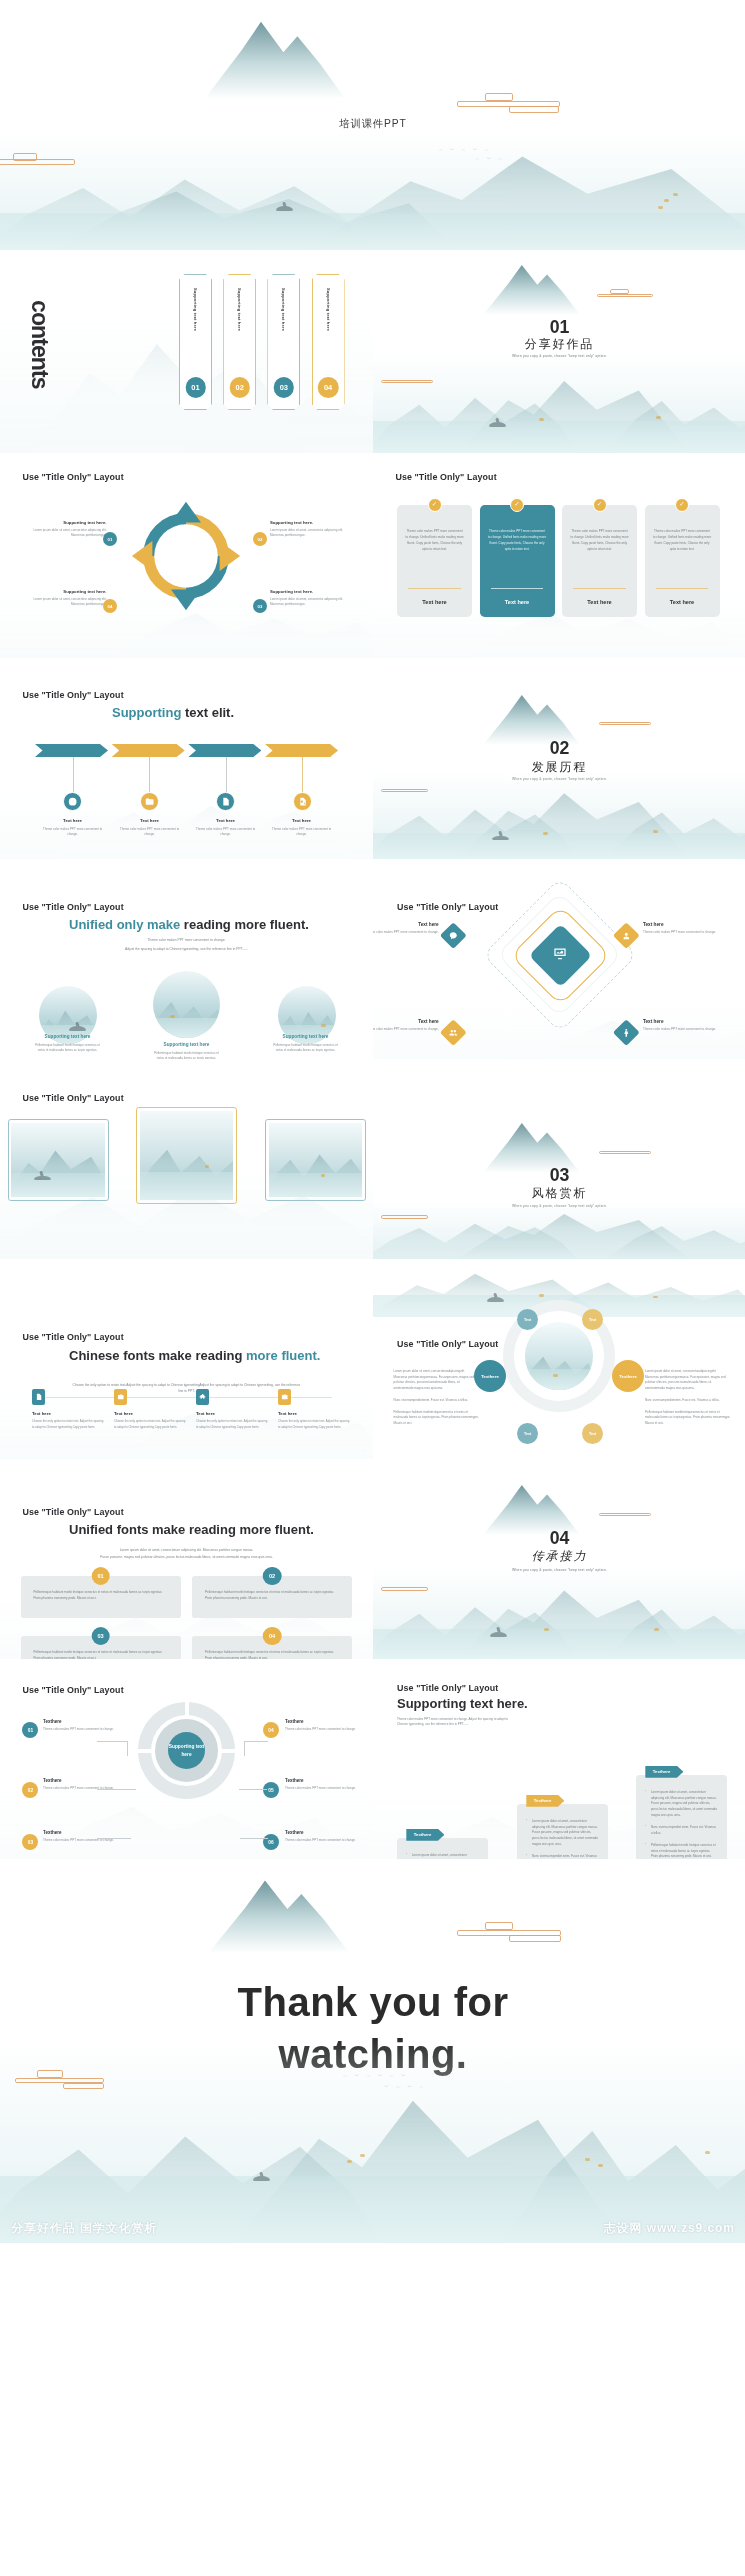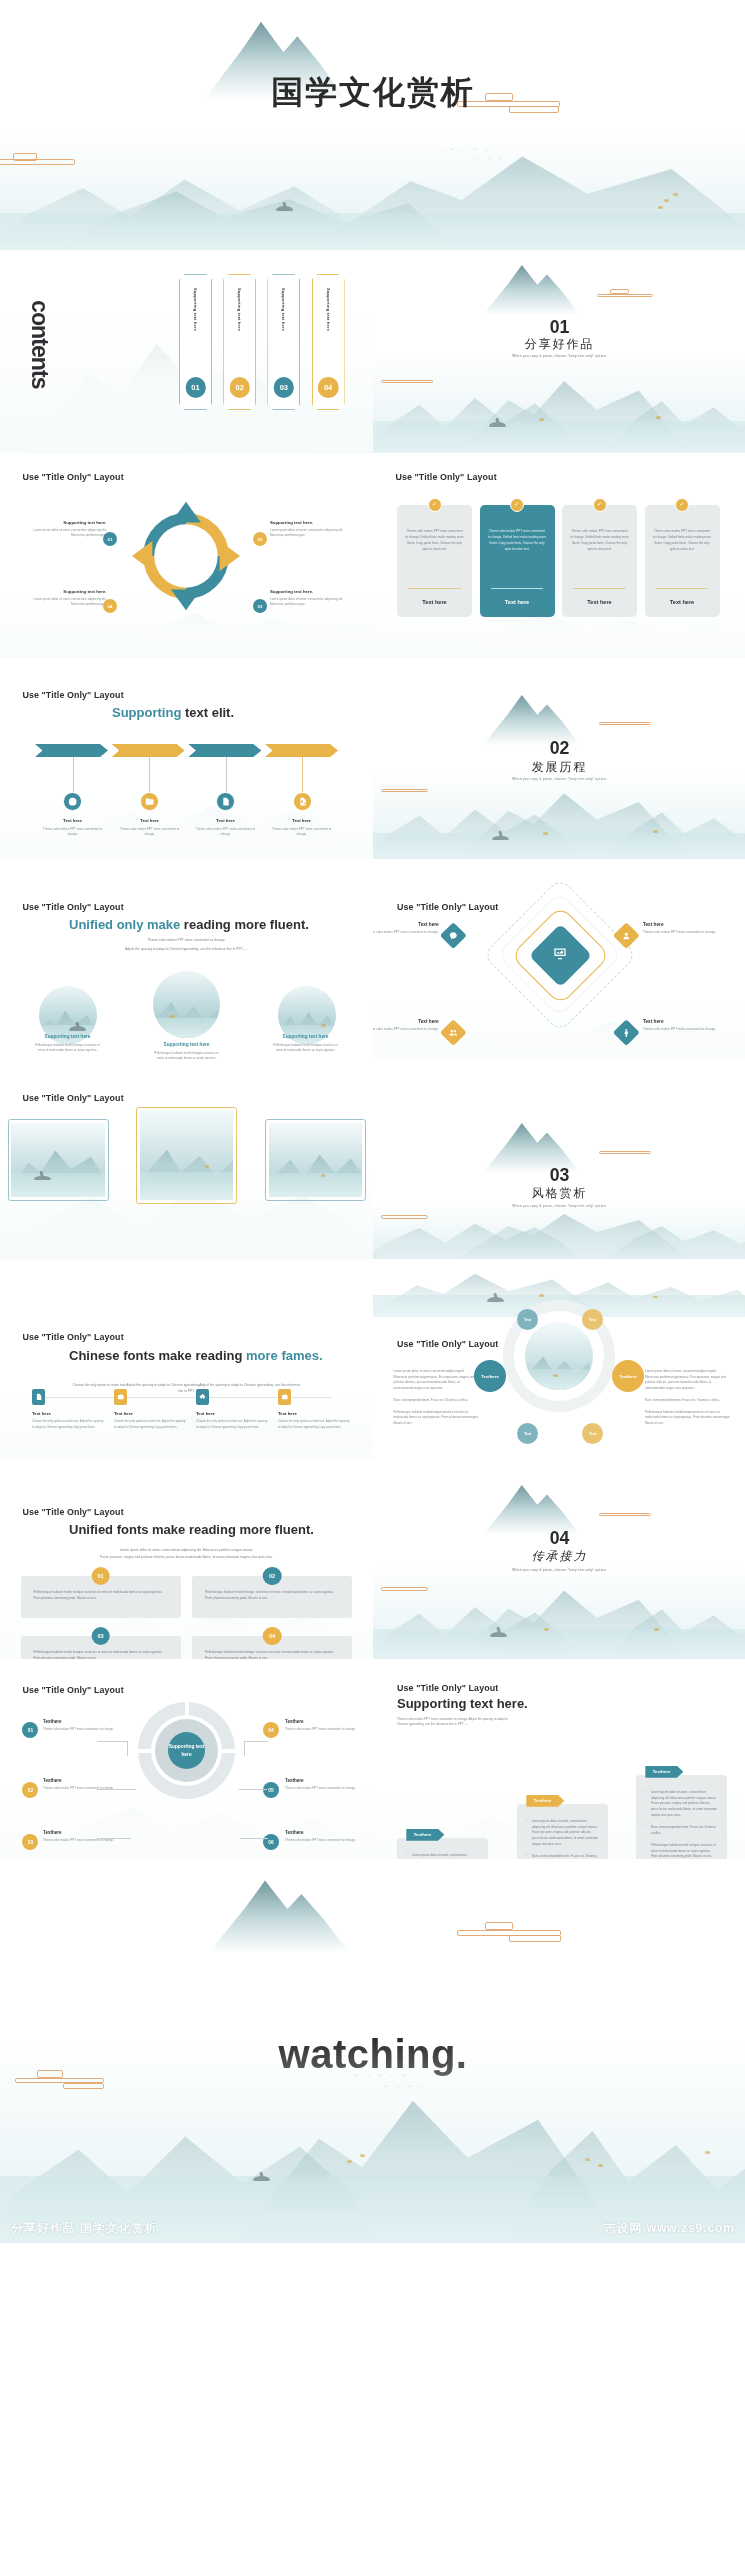--- a/index.html
+++ b/index.html
@@ -290,21 +290,21 @@
 
 <div class="sheet">
 
   <div class="slide full cover">
     <div class="peak-top" style="left:205px; top:18.6px; width:140px; height:80px;"></div>
     <div class="cloud-orn" style="left:457px; top:93px; width:103px; height:20.5px;">
       <i style="left:0; top:7.5px; width:103px; height:6.5px;"></i>
       <i style="left:28px; top:0; width:28px; height:8.4px;"></i>
       <i style="left:52px; top:13px; width:50px; height:6.5px;"></i>
     </div>
-    <div class="cover-title">国学文化赏析</div>
+    <div class="cover-sub">培训课件PPT</div>
 
     <div class="ink" style="bottom:0; height:119px;">
       <div class="haze" style="height:119px;"></div>
       <div class="mtn t3" style="left:-18.6px; width:391px; height:86px; opacity:.55;"></div>
       <div class="mtn t1" style="left:308px; width:466px; height:104px; opacity:.78;"></div>
       <div class="mtn t2" style="left:56px; width:401px; height:73px; opacity:.6;"></div>
       <div class="water" style="height:37px;"></div>
       <div class="boat" style="left:276px; bottom:39px;"></div>
       <div class="birds" style="left:438px; top:15px;">︵ ︶ ︵ ︶ ︵</div>
       <div class="birds" style="left:475px; top:24px;">︵ ︶ ︵</div>
@@ -696,21 +696,21 @@
 
   <div class="row">
 
     <div class="slide" style="height:200px;">
       <div class="ink" style="bottom:0; height:65px; opacity:.2;">
         <div class="mtn t2" style="left:112px; width:280px; height:58px;"></div>
           <div class="haze" style="height:65px;"></div>
       </div>
       <div class="slide-title" style="position:absolute; left:22.4px; top:73px;">Use "Title Only" Layout</div>
       <div class="big-head" style="position:absolute; left:69px; top:89px;">
-        <span>Chinese fonts make reading </span><span class="accent">more fames.</span>
+        <span>Chinese fonts make reading </span><span class="accent">more fluent.</span>
       </div>
       <div class="sub-note" style="position:absolute; left:71px; right:71px; top:123px;">Choose the only option to retain text.Adjust the spacing to adapt to Chinese typesettingAdjust the spacing to adapt to Chinese typesetting, use the reference line in PPT.</div>
 
       <div class="irow">
         <div class="iline"></div>
         <div class="icell" style="left:0;">
           <div class="ibox">
               <svg viewBox="0 0 24 24">
                 <path d="M6 2h8l6 6v14H6zM8 12h8v2H8zm0 4h8v2H8z"></path>
               </svg>
@@ -939,20 +939,21 @@
     </div>
   </div>
 
   <div class="slide full ty">
     <div class="peak-top" style="left:209px; top:18.6px; width:140px; height:75px;"></div>
     <div class="cloud-orn" style="left:457px; top:63px; width:104px; height:20.5px;">
       <i style="left:0; top:7.5px; width:104px; height:6.5px;"></i>
       <i style="left:28px; top:0; width:28px; height:8.4px;"></i>
       <i style="left:52px; top:13px; width:52px; height:6.5px;"></i>
     </div>
+    <div class="ty-line1">Thank you for</div>
     <div class="ty-line2">watching.</div>
 
     <div class="ink" style="bottom:0; height:205px;">
       <div class="haze" style="height:205px;"></div>
       <div class="mtn t3" style="left:-28px; width:410px; height:130px; opacity:.62;"></div>
       <div class="mtn t1" style="left:233px; width:391px; height:158px; opacity:.78;"></div>
       <div class="mtn t2" style="left:503px; width:298px; height:140px; opacity:.68;"></div>
       <div class="water" style="height:67px;"></div>
       <div class="boat" style="left:253px; bottom:62px;"></div>
       <div class="birds" style="left:343px; top:34px;">︵ ︶ ︵ ︶ ︵ ︶</div>

